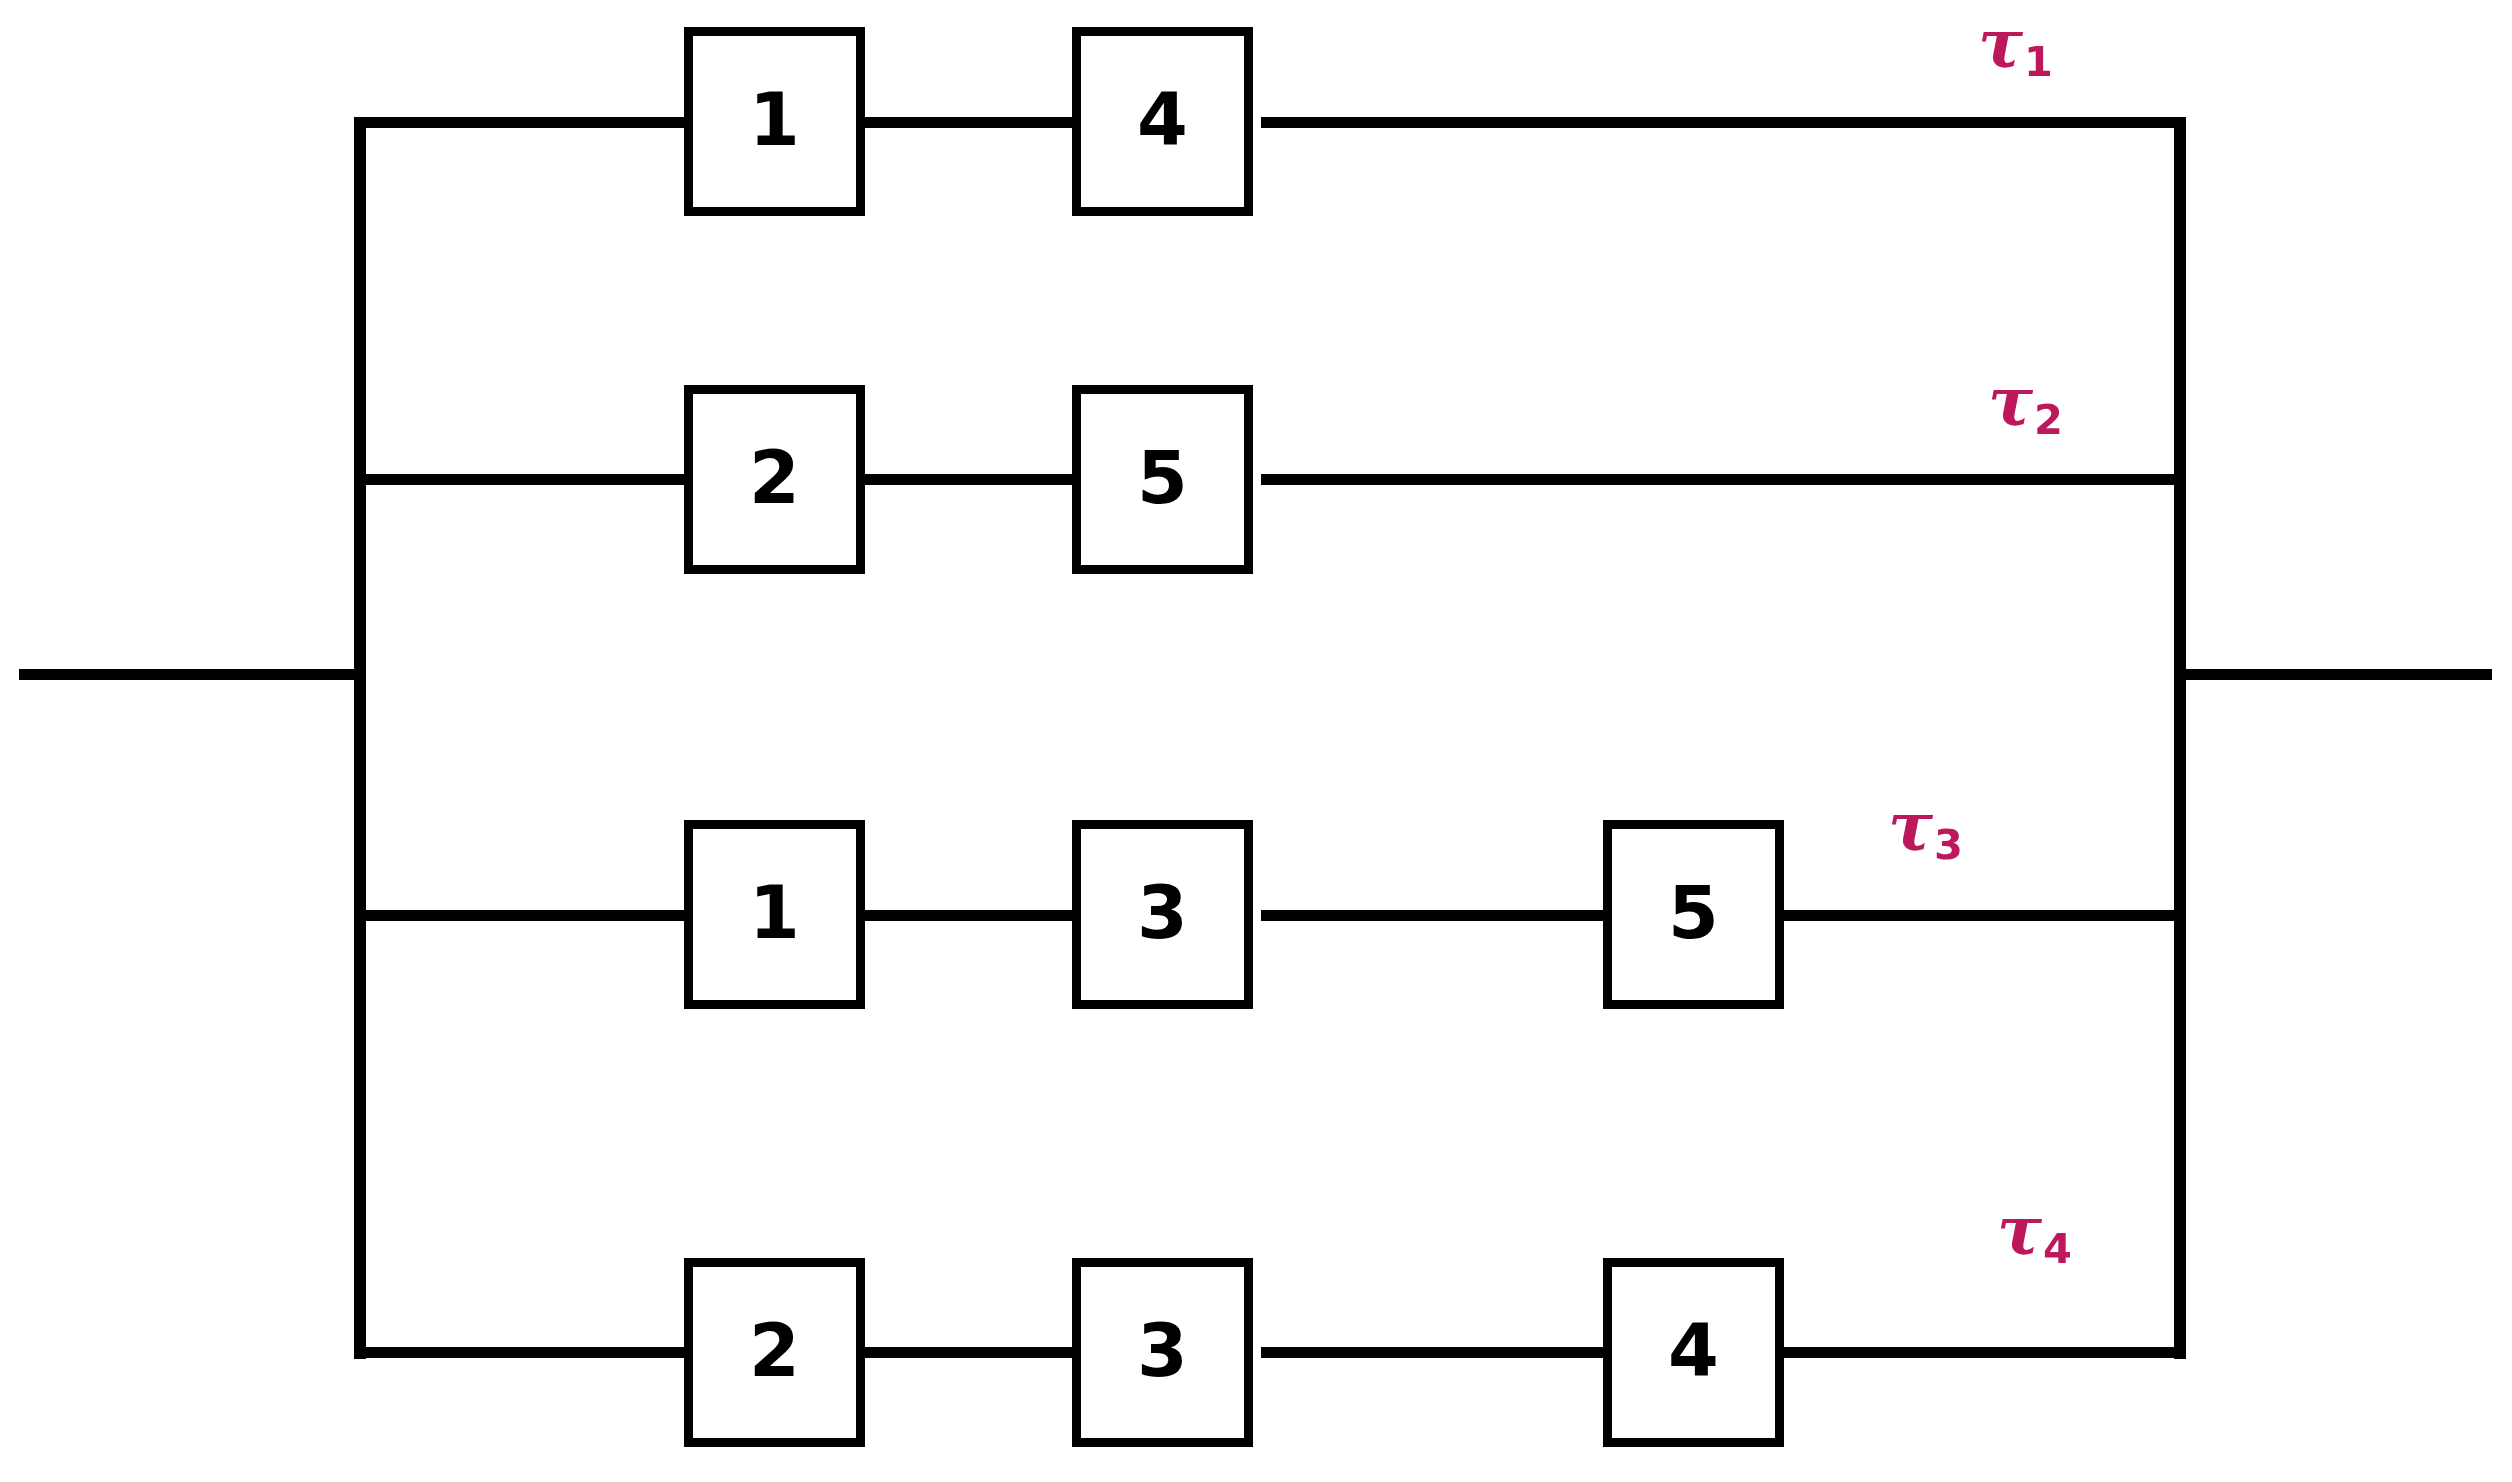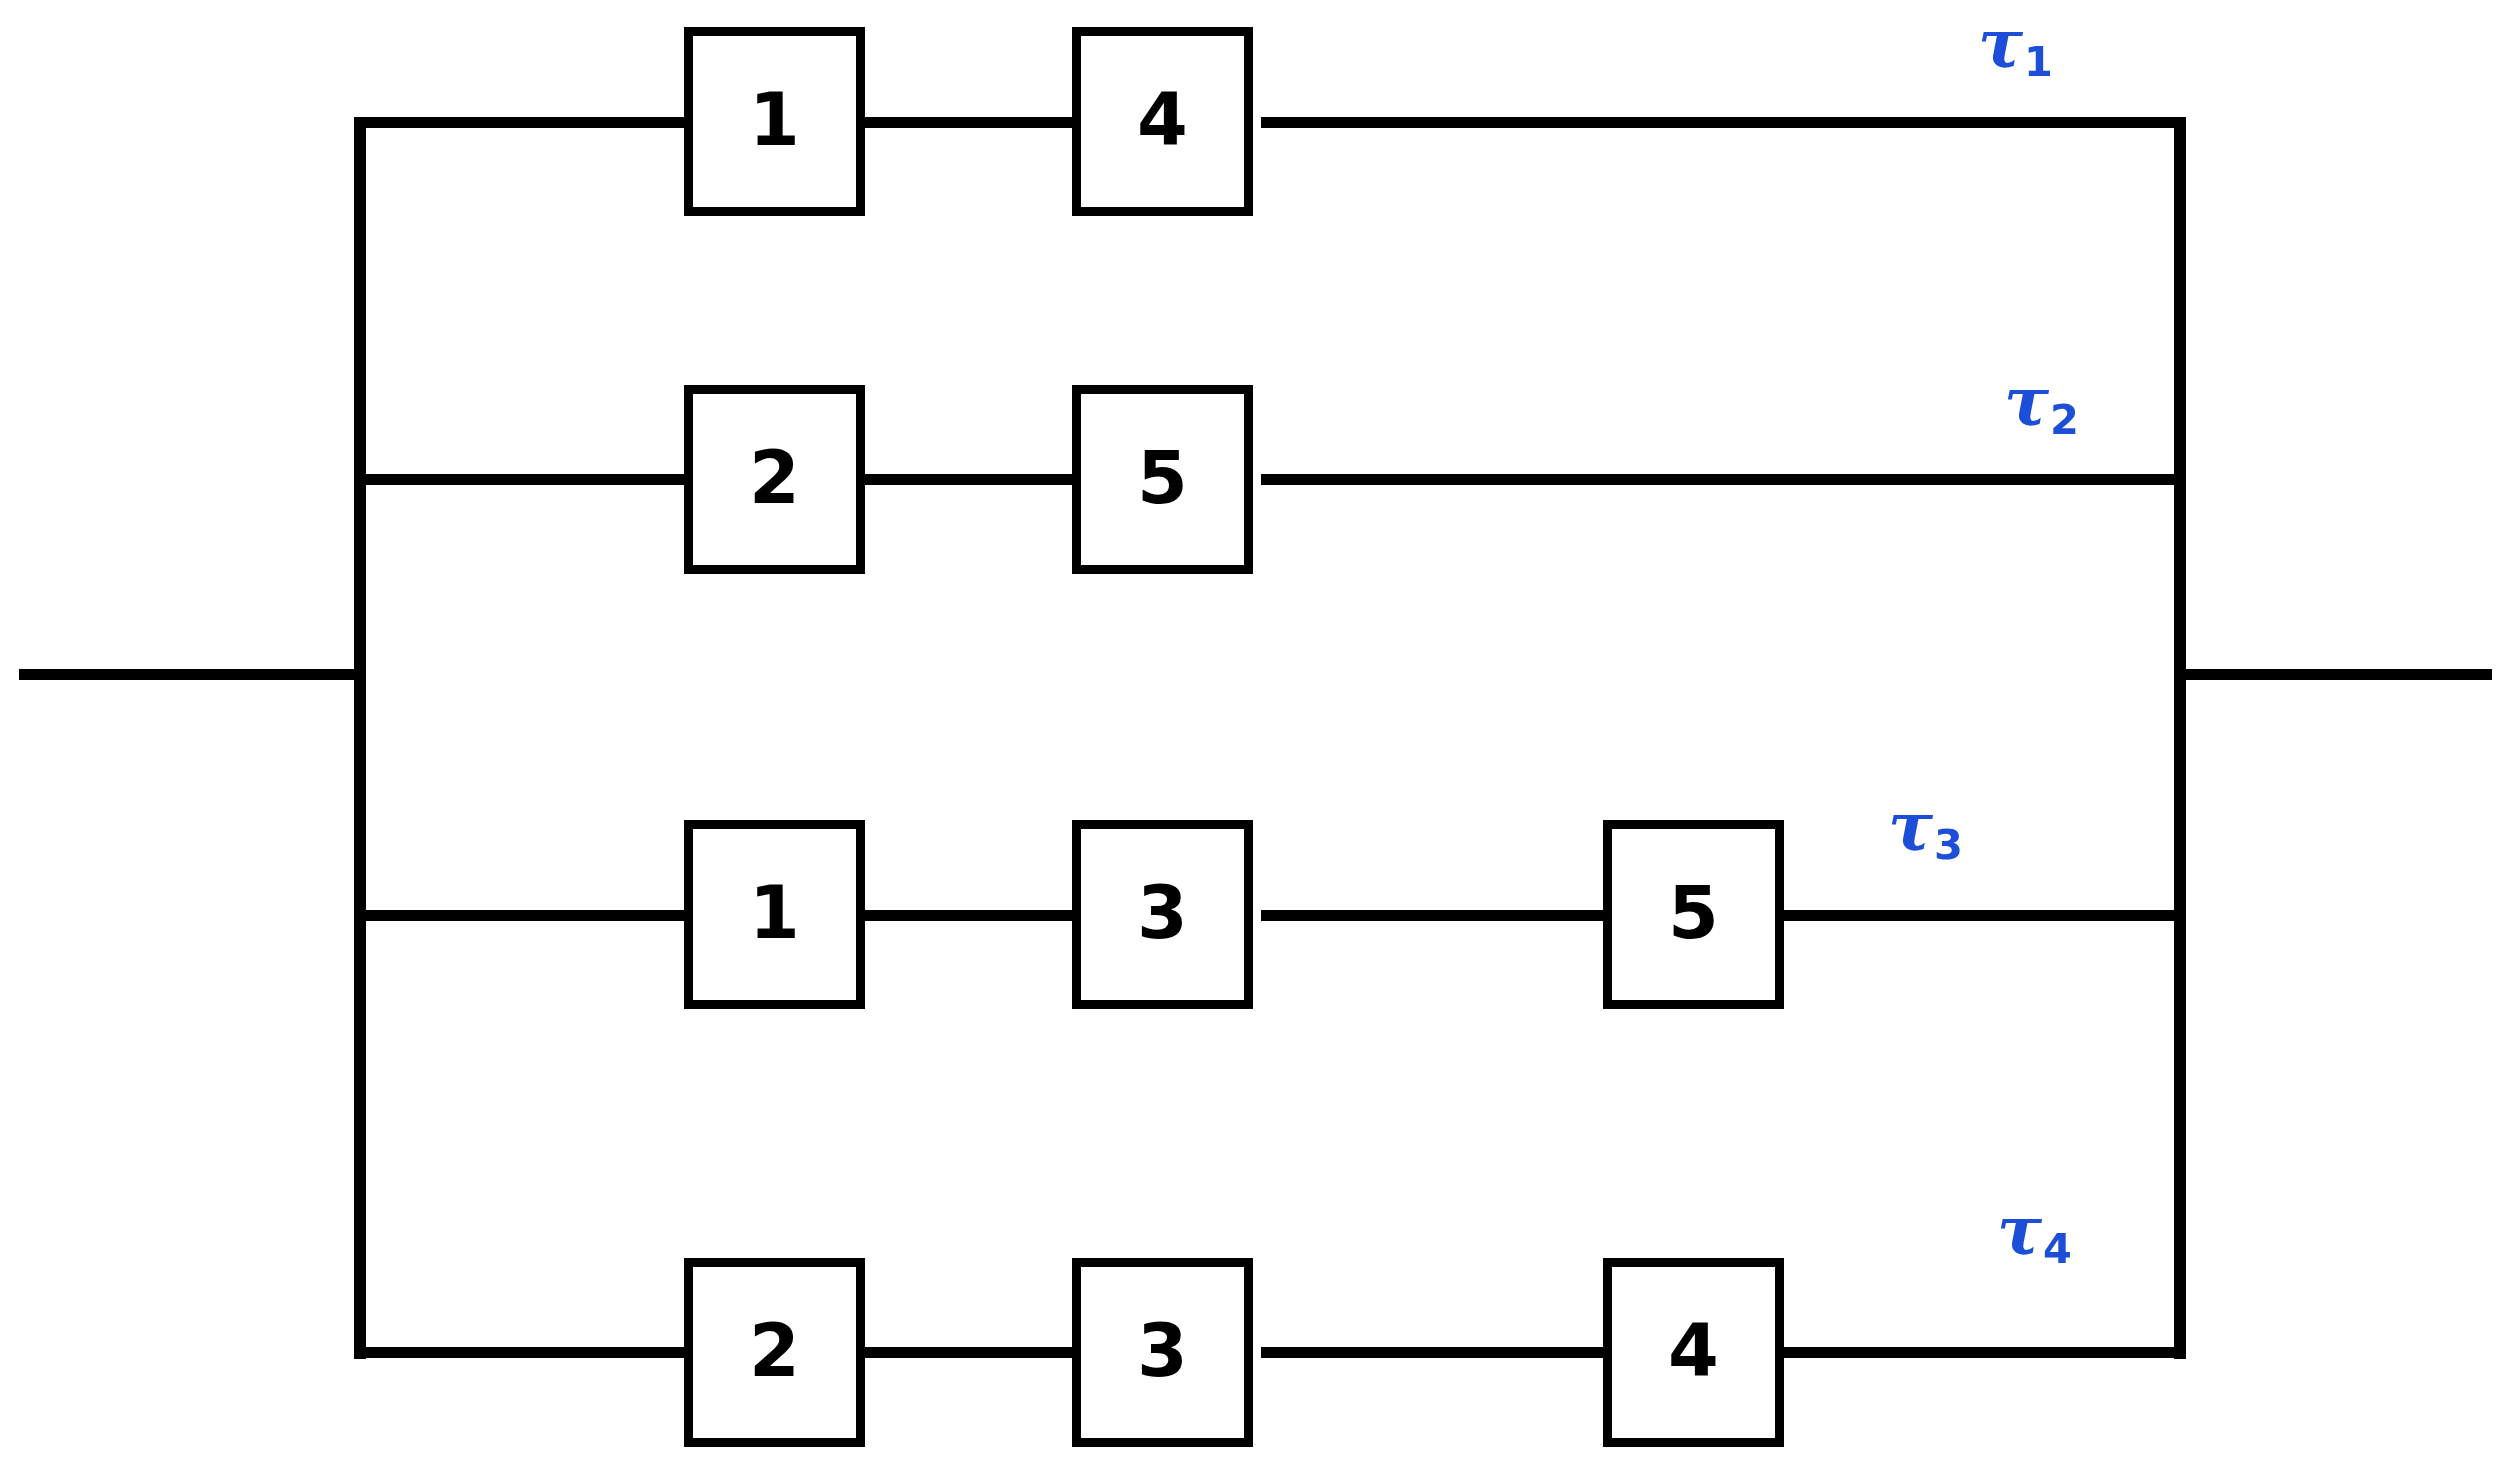--- a/index.html
+++ b/index.html
@@ -49,21 +49,21 @@
     transform: translateY(-1.7px);
     user-select: none;
   }
   
   .path-label {
     position: absolute;
     font-family: "DejaVu Serif", serif;
     font-style: italic;
     font-weight: bold;
     font-size: 67px;
-    color: #1d4ed8;
+    color: #be185d;
     white-space: nowrap;
     user-select: none;
   }
   .path-label sub {
     font-family: "DejaVu Sans", sans-serif;
     font-style: normal;
     font-weight: bold;
     font-size: 0.62em;
     vertical-align: baseline;
     position: relative;
@@ -104,21 +104,21 @@
     <div class="wire-h" style="left:861px; top:474px; width:216px;"></div>
     <div class="wire-h" style="left:1261px; top:474px; width:925px;"></div>
 
     <div class="block" style="left:684px; top:385px;">
       <span class="block-label">2</span>
     </div>
     <div class="block" style="left:1072px; top:385px;">
       <span class="block-label">5</span>
     </div>
 
-    <div class="path-label" style="left:1988px; top:362px;margin-left:16px;">
+    <div class="path-label" style="left:1988px; top:362px;">
       <span>τ</span><sub>2</sub>
     </div>
   </div>
 
   <div>
     <div class="wire-h" style="left:354px; top:910px; width:335px;"></div>
     <div class="wire-h" style="left:861px; top:910px; width:216px;"></div>
     <div class="wire-h" style="left:1261px; top:910px; width:346px;"></div>
     <div class="wire-h" style="left:1780px; top:910px; width:406px;"></div>
 

